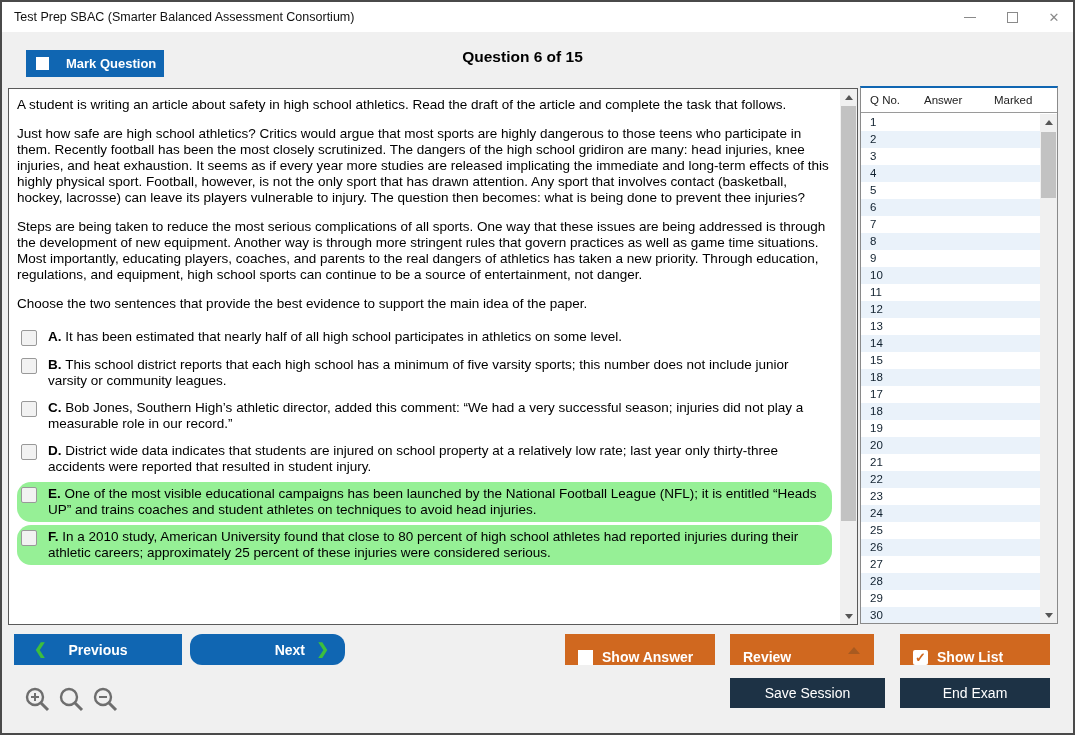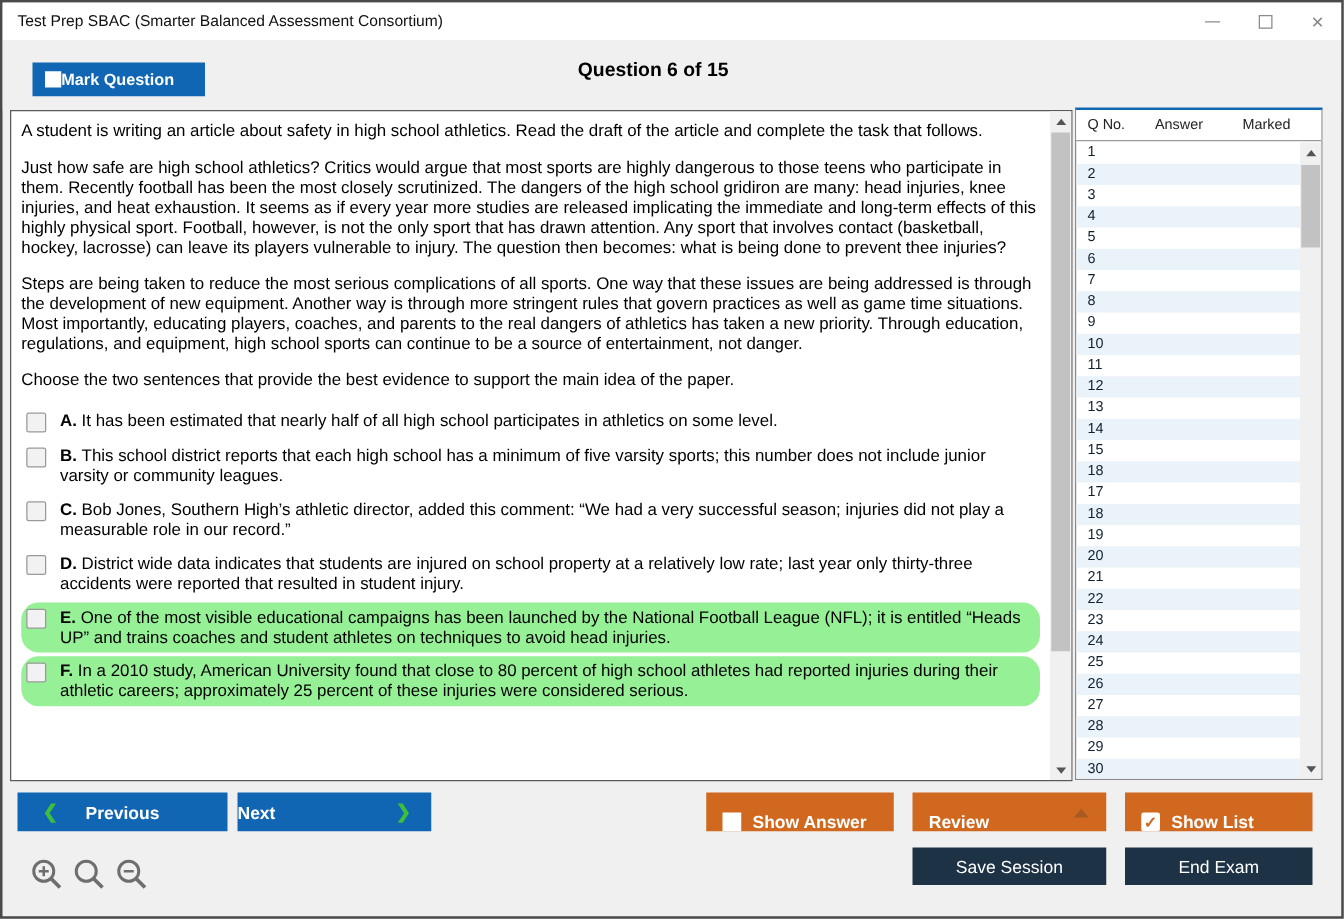--- a/index.html
+++ b/index.html
@@ -17,21 +17,21 @@
   .wc { width: 14px; height: 14px; display: inline-flex; align-items: center; justify-content: center; cursor: default; }
   .wc .minline { width: 12px; height: 0; border-top: 1px solid #8a8a8a; }
   .wc .maxbox { width: 11px; height: 11px; border: 1px solid #8a8a8a; }
   .wc.close { color: #8a8a8a; font-size: 13px; line-height: 13px; }
 
   
   .band { position: absolute; left: 0; top: 30px; width: 100%; height: 56px; background: #f0f0f0; }
   .btn-mark {
     position: absolute; left: 24px; top: 18px; width: 138px; height: 27px;
     background: var(--blue); color: #fff; font-weight: bold; font-size: 13px;
-    display: flex; align-items: center; gap: 0; padding-left: 10px; border: none; cursor: pointer;
+    display: flex; align-items: center; gap: 17px; padding-left: 10px; border: none; cursor: pointer;
   }
   .cb-white { width: 13px; height: 13px; background: #fff; flex: 0 0 auto; }
   .q-counter {
     position: absolute; left: 0; right: 30px; top: 16px; text-align: center;
     font-size: 15.5px; font-weight: bold; color: #000;
   }
 
   
   .main-panel {
     position: absolute; left: 6px; top: 86px; width: 850px; height: 537px;
@@ -75,25 +75,25 @@
   .sb-row.even { background: #eaf2fa; }
   .sb-row .c1 { width: 54px; padding-left: 9px; line-height: 17px; }
   .sb-row .c2 { width: 70px; line-height: 17px; }
   .sb-row .c3 { flex: 1; line-height: 17px; }
   .sb-scroll { position: absolute; top: 26px; right: 0; bottom: 0; width: 17px; background: #f0f0f0; }
 
   
   .btn { position: absolute; border: none; cursor: pointer; color: #fff; font-family: "Liberation Sans", sans-serif; }
   .btn-prev { left: 12px; top: 632px; width: 168px; height: 31px; background: var(--blue); font-weight: bold; font-size: 14px; }
   .btn-prev .chev { position: absolute; left: 20px; top: 6px; color: var(--chev); font-size: 15px; font-weight: bold; }
-  .btn-next { left: 188px; top: 632px; width: 155px; height: 31px; background: var(--blue); font-weight: bold; font-size: 14px; text-align: left; padding-right: 40px; }
+  .btn-next { left: 188px; top: 632px; width: 155px; height: 31px; background: var(--blue); font-weight: bold; font-size: 14px; text-align: right; padding-right: 40px; border-radius: 12px; }
   .btn-next .chev { position: absolute; right: 16px; top: 6px; color: var(--chev); font-size: 15px; font-weight: bold; }
   .btn-orange { background: var(--orange); font-weight: 600; font-size: 14px; display: flex; align-items: flex-end; }
   .btn-showanswer { left: 563px; top: 632px; width: 150px; height: 31px; padding-left: 13px; gap: 9px; }
-  .btn-review { left: 728px; top: 632px; width: 155px; height: 31px; padding-left: 13px; }
+  .btn-review { left: 728px; top: 632px; width: 144px; height: 31px; padding-left: 13px; }
   .review-arrow { position: absolute; right: 14px; top: 13px; width: 0; height: 0; border-left: 6px solid transparent; border-right: 6px solid transparent; border-bottom: 7px solid #a85a20; }
   .btn-showlist { left: 898px; top: 632px; width: 150px; height: 31px; padding-left: 13px; gap: 9px; }
   .cb-checked { width: 15px; height: 15px; background: #fff; border-radius: 2px; color: var(--orange); font-size: 13px; font-weight: bold; line-height: 15px; text-align: center; flex: 0 0 auto; }
   .btn-dark { background: var(--navy); font-size: 14px; font-weight: 500; text-align: center; }
   .btn-save { left: 728px; top: 676px; width: 155px; height: 30px; }
   .btn-end { left: 898px; top: 676px; width: 150px; height: 30px; }
 
   .zoom-tools { position: absolute; left: 22px; top: 684px; display: flex; gap: 7px; }
   .zoom-tools svg { cursor: pointer; }
 </style>

